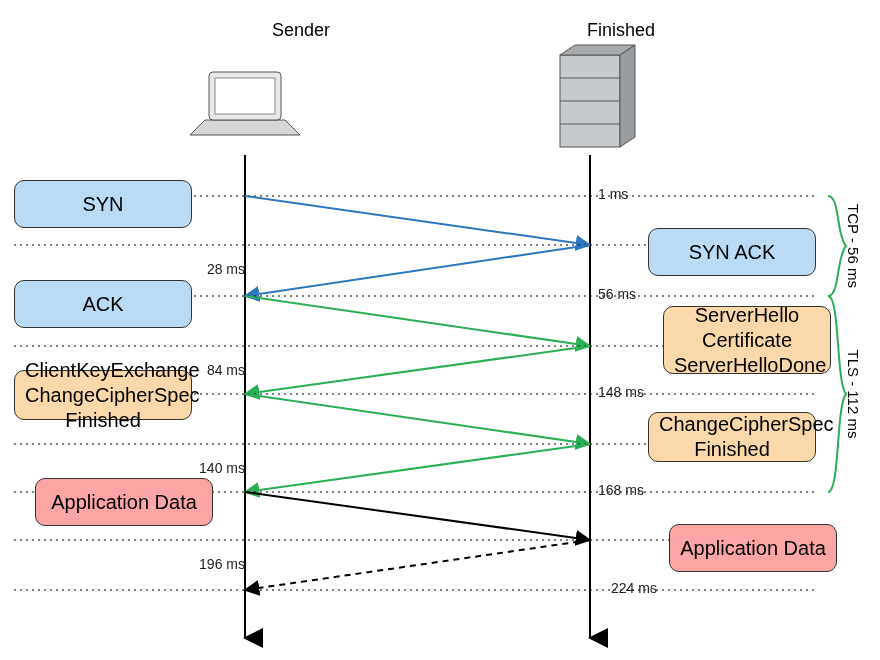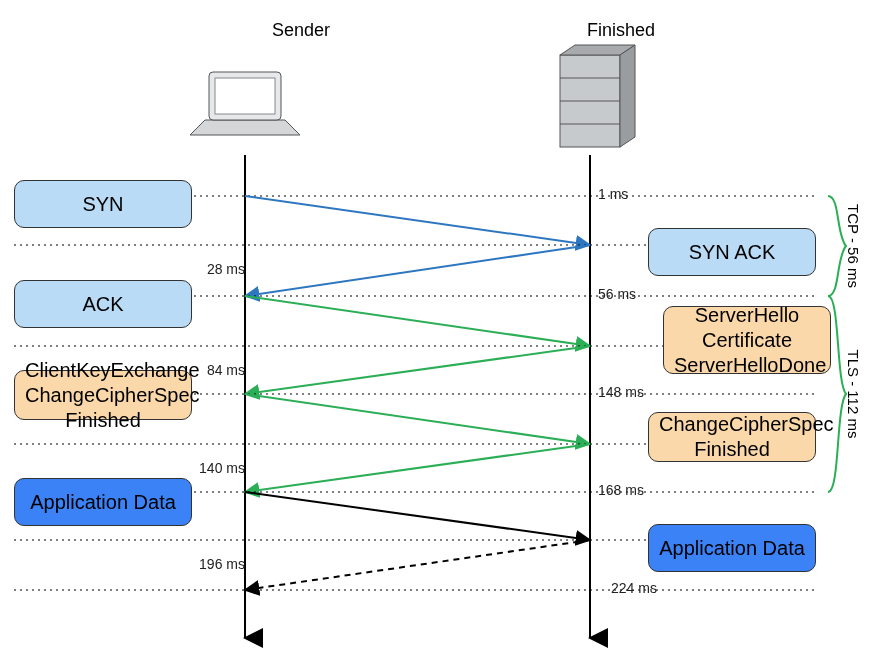--- a/index.html
+++ b/index.html
@@ -35,21 +35,21 @@
     font-size: 20px;
     line-height: 1.25;
     text-align: center;
     display: flex;
     flex-direction: column;
     justify-content: center;
     white-space: pre-line;
   }
   .msg-blue  { background: #b9dbf5; }
   .msg-orange{ background: #fbd8a9; }
-  .msg-gray  { background: #3b82f6; }
+  .msg-gray  { background: #fca5a5; margin-left: 21px; }
   .time-label {
     position: absolute;
     font-size: 14px;
     color: #222;
   }
   .time-left  { text-align: right; width: 50px; margin-top: 36px; }
   .time-right { text-align: left; width: 55px; }
   .phase-label {
     position: absolute;
     font-size: 15px;

